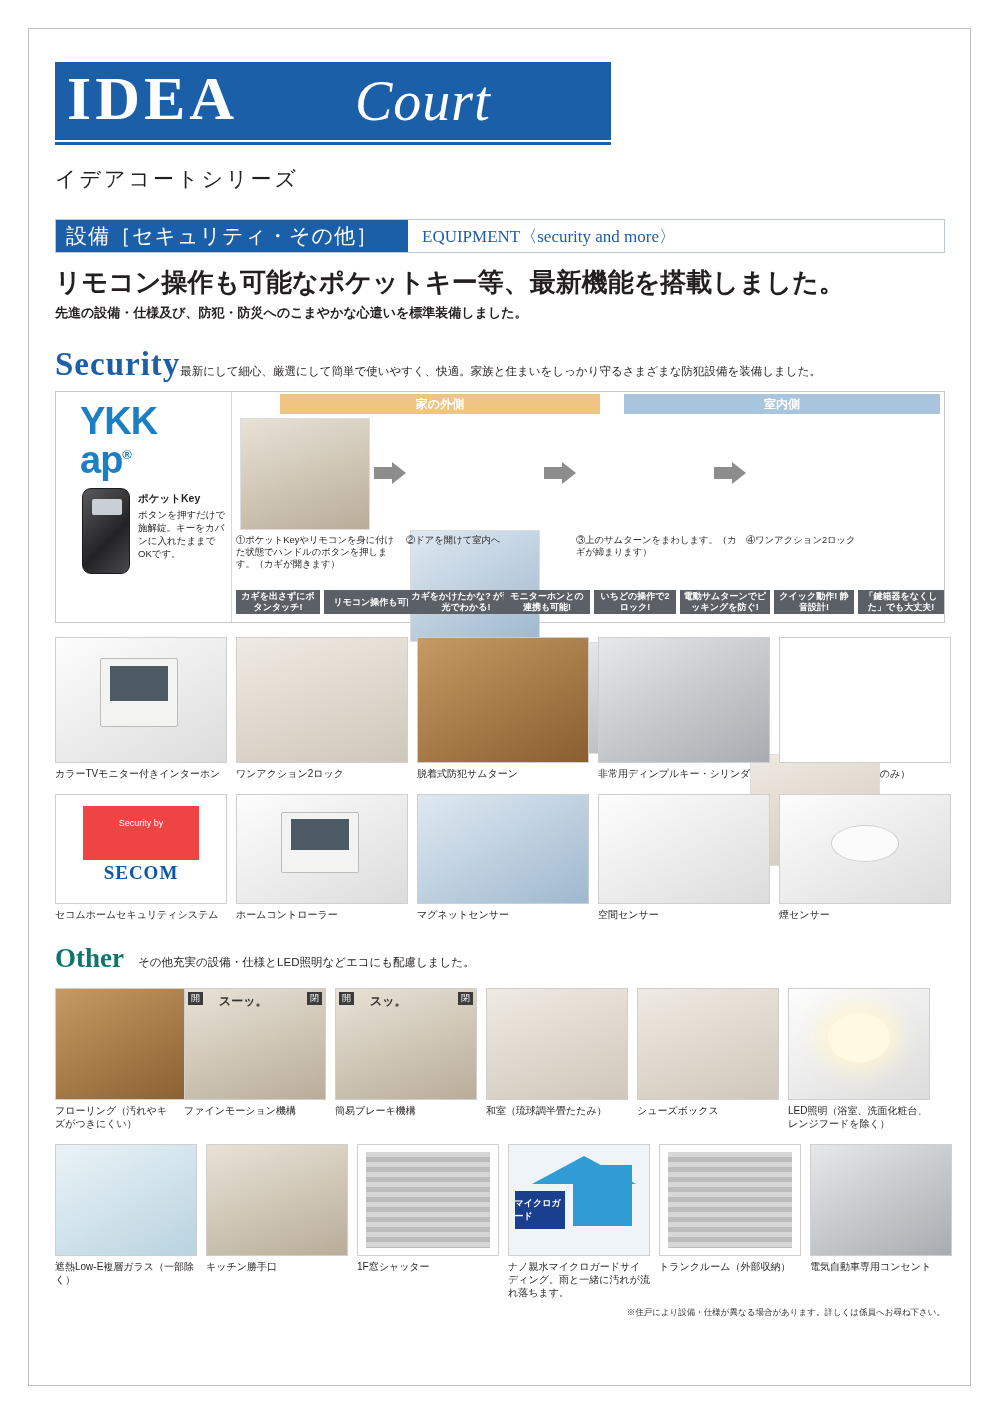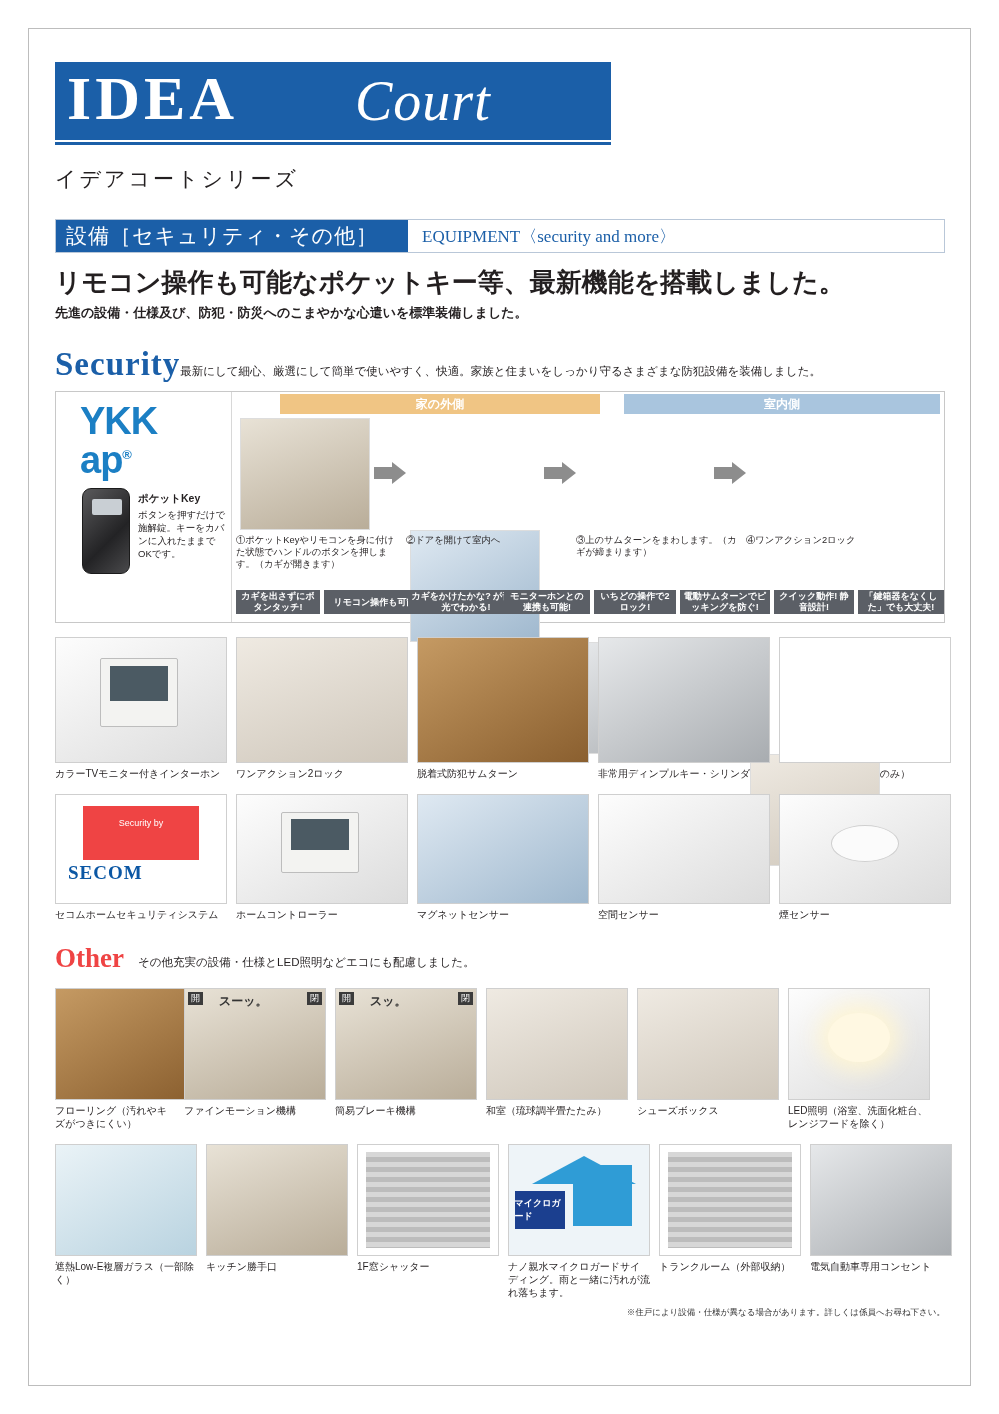--- a/index.html
+++ b/index.html
@@ -118,31 +118,31 @@
 
   
   .grid { display:flex; margin-top:14px; }
   .grid .item { margin-right:9px; }
   .grid .item:last-child { margin-right:0; }
   .item .thumb { border:1px solid #cfcfcf; }
   .item .label { font-size:10px; line-height:13px; margin-top:4px; color:#231f20; }
 
   
   .other-head { margin-top:22px; display:flex; align-items:flex-end; }
-  .other-head .title { font-family:"Liberation Serif", serif; font-size:27px; color:#ef4444; font-weight:bold; }
+  .other-head .title { font-family:"Liberation Serif", serif; font-size:27px; color:#0f766e; font-weight:bold; }
   .other-head .desc { font-size:11.5px; margin-left:14px; padding-bottom:4px; }
 
   .footnote { margin-top:8px; font-size:8.5px; text-align:right; color:#333; }
 
   
   .monitor { position:absolute; left:26%; top:16%; width:46%; height:56%; background:#f3f3f1; border:1px solid #bdbdbd; border-radius:2px;}
   .monitor:after{content:"";position:absolute;left:12%;top:10%;width:76%;height:52%;background:#4b5a63;}
   .secom { position:absolute; inset:0; background:#ffffff; }
   .secom .red { position:absolute; left:16%; top:10%; width:68%; height:50%; background:#ef4444; }
-  .secom .txt { position:absolute; left:12px; right:0; top:62%; text-align:left; font-family:"Liberation Serif",serif;
+  .secom .txt { position:absolute; left:0; right:0; top:62%; text-align:center; font-family:"Liberation Serif",serif;
                 color:#0b57a4; font-weight:bold; font-size:19px; letter-spacing:1px;}
   .secom .sub { position:absolute; left:0; right:0; top:20%; text-align:center; color:#fff; font-size:9px; line-height:12px;}
   .detector { position:absolute; left:30%; top:28%; width:40%; height:34%; background:#fbfbfb; border:1px solid #cfcfcf; border-radius:50%;}
   .lightcircle { position:absolute; left:28%; top:22%; width:44%; height:44%; background:#fff8e2; border-radius:50%; box-shadow:0 0 22px 10px rgba(255,245,210,.9);}
   .shutter { position:absolute; inset:6%; background:repeating-linear-gradient(180deg,#d7d7d7 0 5px,#bcbcbc 5px 10px); }
   .glassfig { position:absolute; inset:0; background:#ffffff; }
   .micro { position:absolute; inset:0; background:#eef4f8; }
   .micro .house { position:absolute; right:12%; top:18%; width:42%; height:56%; background:#2f9cd6; }
   .micro .roof { position:absolute; right:9%; top:10%; border-left:52px solid transparent; border-right:52px solid transparent; border-bottom:28px solid #2f9cd6;}
   .micro .badge { position:absolute; left:4%; top:42%; width:36%; height:34%; background:#1b3f8f; color:#fff; font-size:9px; display:flex; align-items:center; justify-content:center; font-weight:bold;}

